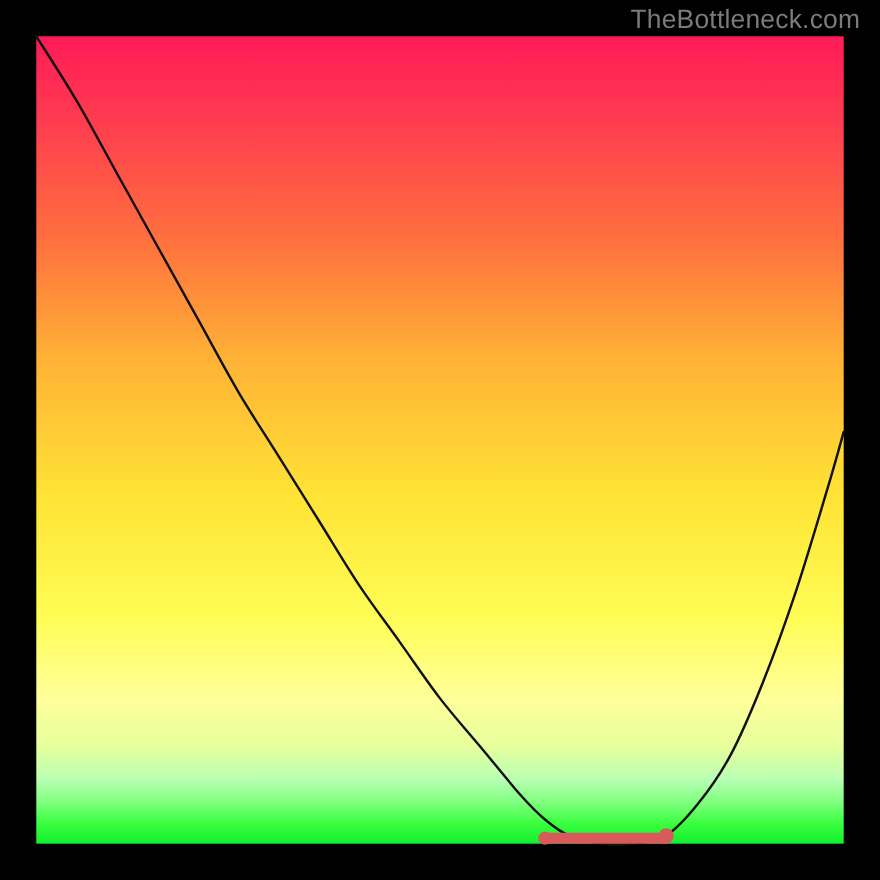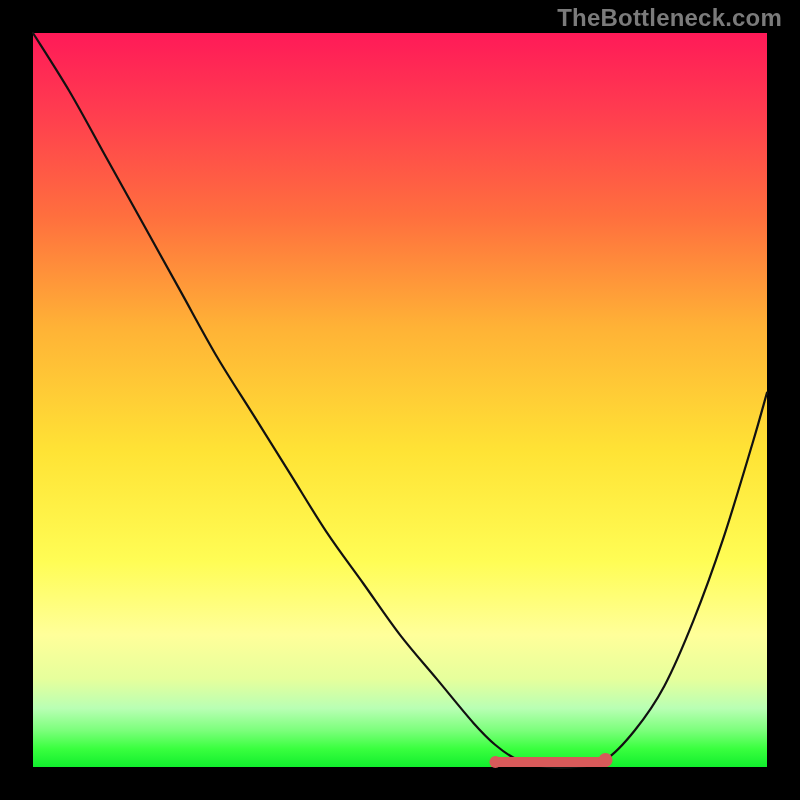--- a/index.html
+++ b/index.html
@@ -9,21 +9,21 @@
     width: 800px;
     height: 800px;
     background: #000;
   }
   .watermark {
     position: absolute;
     top: 4px;
     right: 18px;
     font-family: Arial, Helvetica, sans-serif;
     font-size: 24px;
-    font-weight: 700;
+    font-weight: 400;
     color: #7b7b7b;
     letter-spacing: 0.2px;
   }
   .plot {
     position: absolute;
     left: 33px;
     top: 33px;
     width: 734px;
     height: 734px;
     

